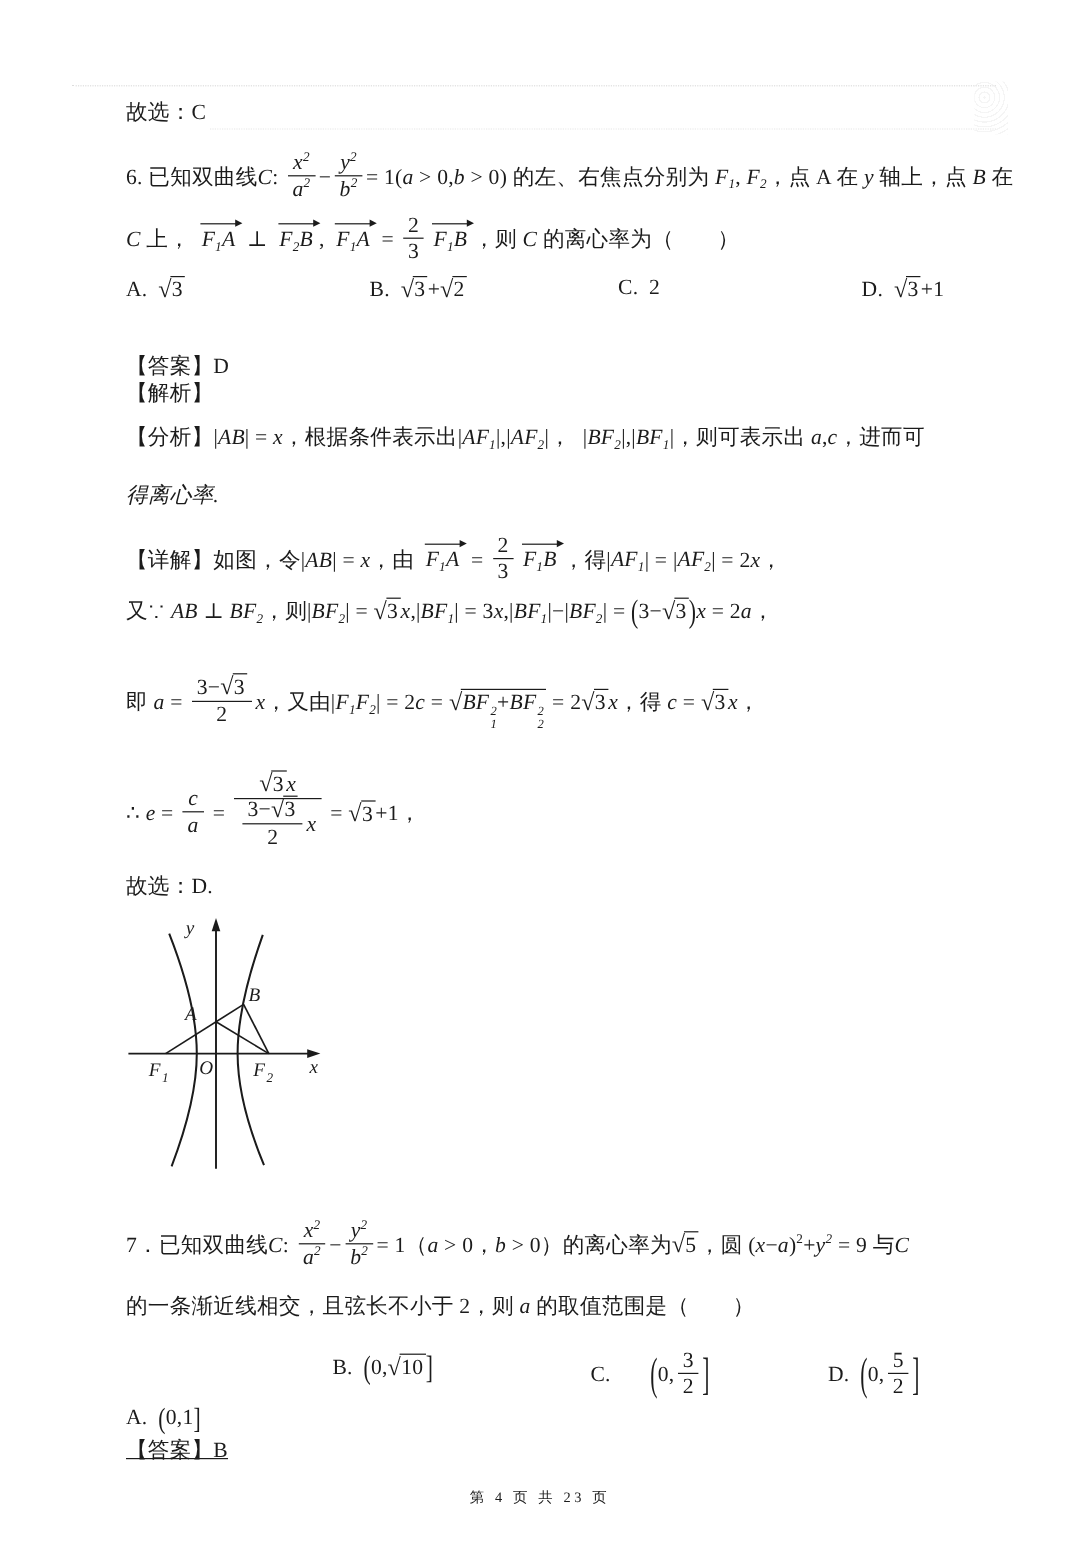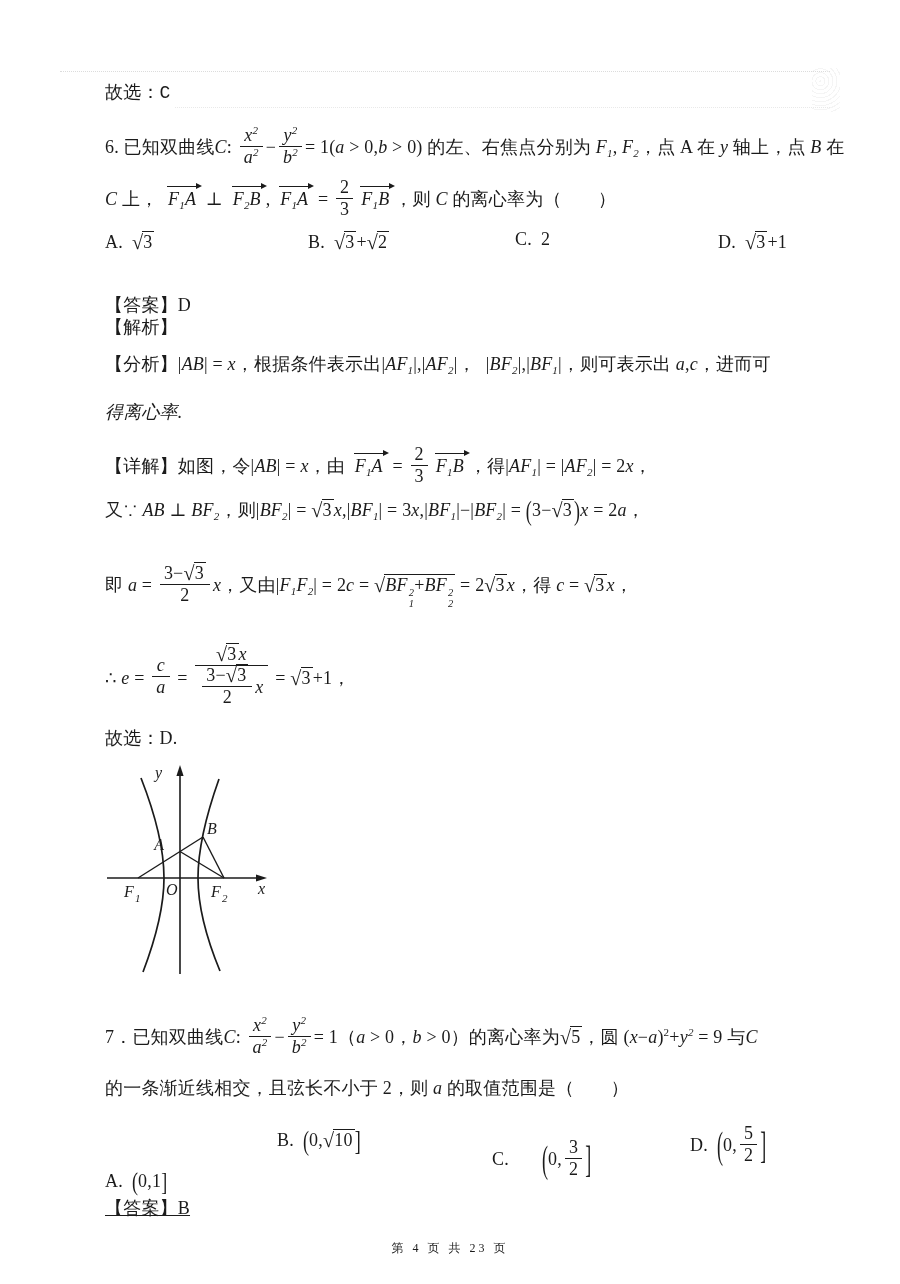--- a/index.html
+++ b/index.html
@@ -48,21 +48,21 @@
 </style>
 </head>
 <body>
 
 <div class="page">
 
   <div class="artifact" style="left:60px; top:71px; width:770px;"></div>
   <div class="artifact" style="left:175px; top:107px; width:655px; opacity:.6;"></div>
   <div class="noise" style="left:812px; top:68px; width:28px; height:44px;"></div>
 
-  <div class="p" style="left:105px; top:82px;font-family:Liberation Mono, monospace;">故选：C</div>
+  <div class="p" style="left:105px; top:82px;">故选：C</div>
 
   <div class="p" style="left:105px; top:128px;"><span class="rm">6. 已知双曲线</span><span class="it">C</span><span class="rm">: </span><span class="frac"><span class="num"><span class="it">x<sup>2</sup></span></span><span class="den"><span class="it">a<sup>2</sup></span></span></span><span class="rm">−</span><span class="frac"><span class="num"><span class="it">y<sup>2</sup></span></span><span class="den"><span class="it">b<sup>2</sup></span></span></span><span class="rm">= 1(</span><span class="it">a</span><span class="rm"> &gt; 0,</span><span class="it">b</span><span class="rm"> &gt; 0) 的左、右焦点分别为 </span><span class="it">F<sub>1</sub></span><span class="rm">, </span><span class="it">F<sub>2</sub></span><span class="rm">，点 A 在 </span><span class="it">y</span><span class="rm"> 轴上，点 </span><span class="it">B</span><span class="rm"> 在</span></div>
   <div class="p" style="left:105px; top:180px;"><span class="it">C</span><span class="rm"> 上， </span><span class="vec"><span class="vec-body"><span class="it">F<sub>1</sub></span><span class="it">A</span></span></span><span class="rm"> ⊥ </span><span class="vec"><span class="vec-body"><span class="it">F<sub>2</sub></span><span class="it">B</span></span></span><span class="rm">, </span><span class="vec"><span class="vec-body"><span class="it">F<sub>1</sub></span><span class="it">A</span></span></span><span class="rm"> = </span><span class="frac"><span class="num"><span class="rm">2</span></span><span class="den"><span class="rm">3</span></span></span><span class="vec"><span class="vec-body"><span class="it">F<sub>1</sub></span><span class="it">B</span></span></span><span class="rm">，则 </span><span class="it">C</span><span class="rm"> 的离心率为（　　）</span></div>
 
   <div class="p" style="left:0; top:228px; width:900px;">
     <span class="opt" style="left:105px;text-align:right;">
       <span class="opt-label">A.</span><span><span class="sqrt"><span class="radsign">√</span><span class="radicand"><span class="rm">3</span></span></span></span>
     </span>
     <span class="opt" style="left:308px;">
       <span class="opt-label">B.</span><span><span class="sqrt"><span class="radsign">√</span><span class="radicand"><span class="rm">3</span></span></span><span class="rm">+</span><span class="sqrt"><span class="radsign">√</span><span class="radicand"><span class="rm">2</span></span></span></span>
@@ -119,21 +119,21 @@
   <div class="p" style="left:105px; top:1018px;"><span class="rm">7．已知双曲线</span><span class="it">C</span><span class="rm">: </span><span class="frac"><span class="num"><span class="it">x<sup>2</sup></span></span><span class="den"><span class="it">a<sup>2</sup></span></span></span><span class="rm">−</span><span class="frac"><span class="num"><span class="it">y<sup>2</sup></span></span><span class="den"><span class="it">b<sup>2</sup></span></span></span><span class="rm">= 1（</span><span class="it">a</span><span class="rm"> &gt; 0，</span><span class="it">b</span><span class="rm"> &gt; 0）的离心率为</span><span class="sqrt"><span class="radsign">√</span><span class="radicand"><span class="rm">5</span></span></span><span class="rm">，圆 (</span><span class="it">x</span><span class="rm">−</span><span class="it">a</span><span class="rm">)<sup>2</sup></span><span class="rm">+</span><span class="it">y<sup>2</sup></span><span class="rm"> = 9 与</span><span class="it">C</span></div>
   <div class="p" style="left:105px; top:1077px;"><span class="rm">的一条渐近线相交，且弦长不小于 2，则 </span><span class="it">a</span><span class="rm"> 的取值范围是（　　）</span></div>
 
   <div class="p" style="left:0; top:1126px; width:900px;">
     <span class="opt" style="left:105px;margin-top:44px;">
       <span class="opt-label">A.</span><span><span class="big" style="transform: scaleY(1.35);">(</span><span class="rm">0,1</span><span class="big" style="transform: scaleY(1.35);">]</span></span>
     </span>
     <span class="opt" style="left:277px;">
       <span class="opt-label">B.</span><span><span class="big" style="transform: scaleY(1.5);">(</span><span class="rm">0,</span><span class="sqrt"><span class="radsign">√</span><span class="radicand"><span class="rm">10</span></span></span><span class="big" style="transform: scaleY(1.5);">]</span></span>
     </span>
-    <span class="opt" style="left:492px;margin-top:14px;">
+    <span class="opt" style="left:492px;">
       <span class="opt-label">C.</span><span><span class="sp" style="width: 24px;"></span><span class="big" style="transform: scaleY(2.1);">(</span><span class="rm">0,</span><span class="frac"><span class="num"><span class="rm">3</span></span><span class="den"><span class="rm">2</span></span></span><span class="big" style="transform: scaleY(2.1);">]</span></span>
     </span>
     <span class="opt" style="left:690px;">
       <span class="opt-label">D.</span><span><span class="big" style="transform: scaleY(2.1);">(</span><span class="rm">0,</span><span class="frac"><span class="num"><span class="rm">5</span></span><span class="den"><span class="rm">2</span></span></span><span class="big" style="transform: scaleY(2.1);">]</span></span>
     </span>
   </div>
 
   <div class="p" style="left:105px; top:1197px;text-decoration:underline;">【答案】B</div>
 
   <div class="footer" style="top:1240px;">第 4 页 共 23 页</div>

